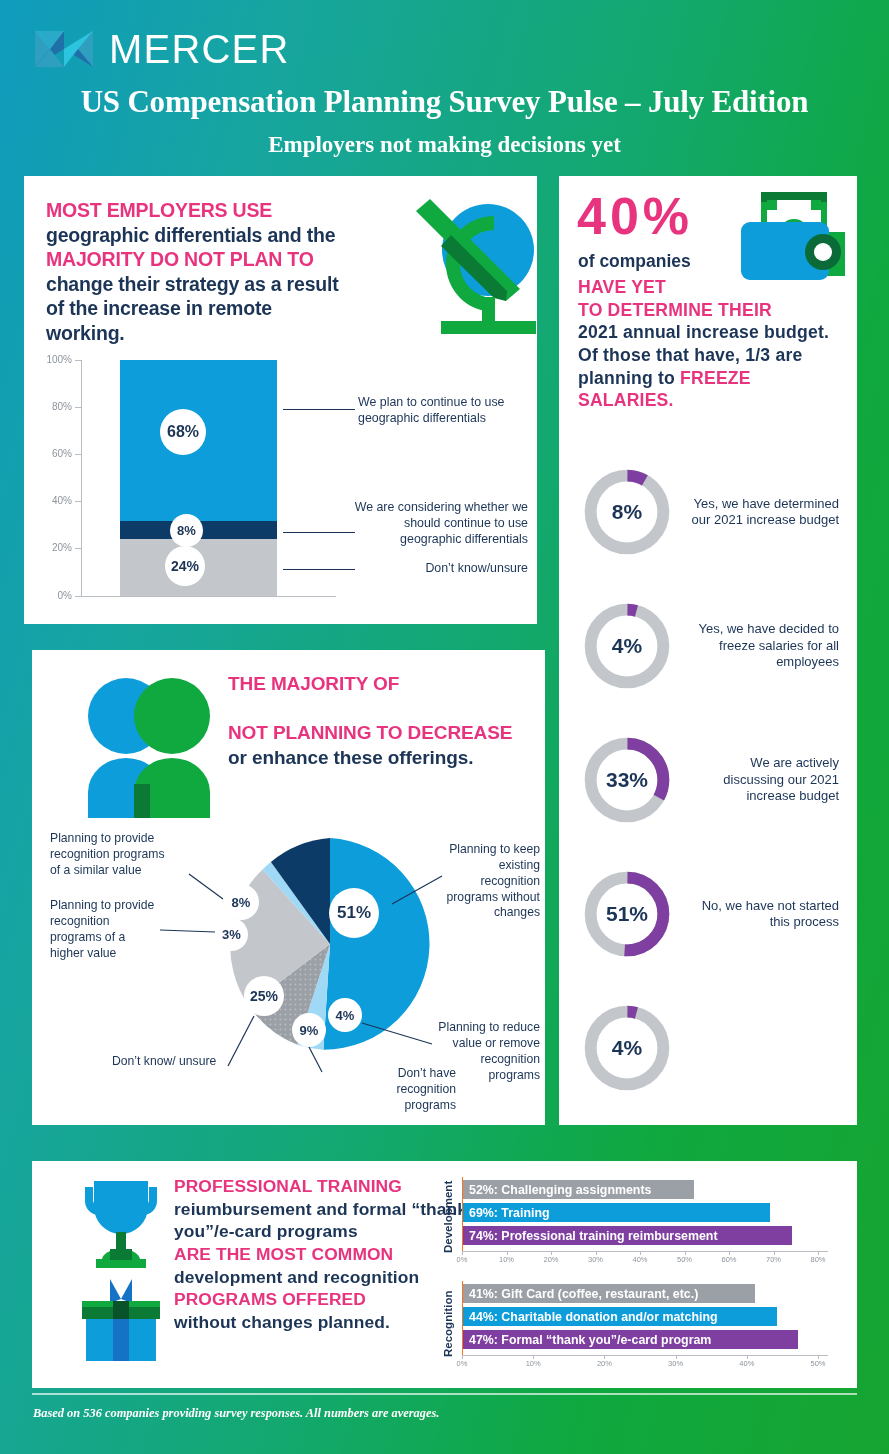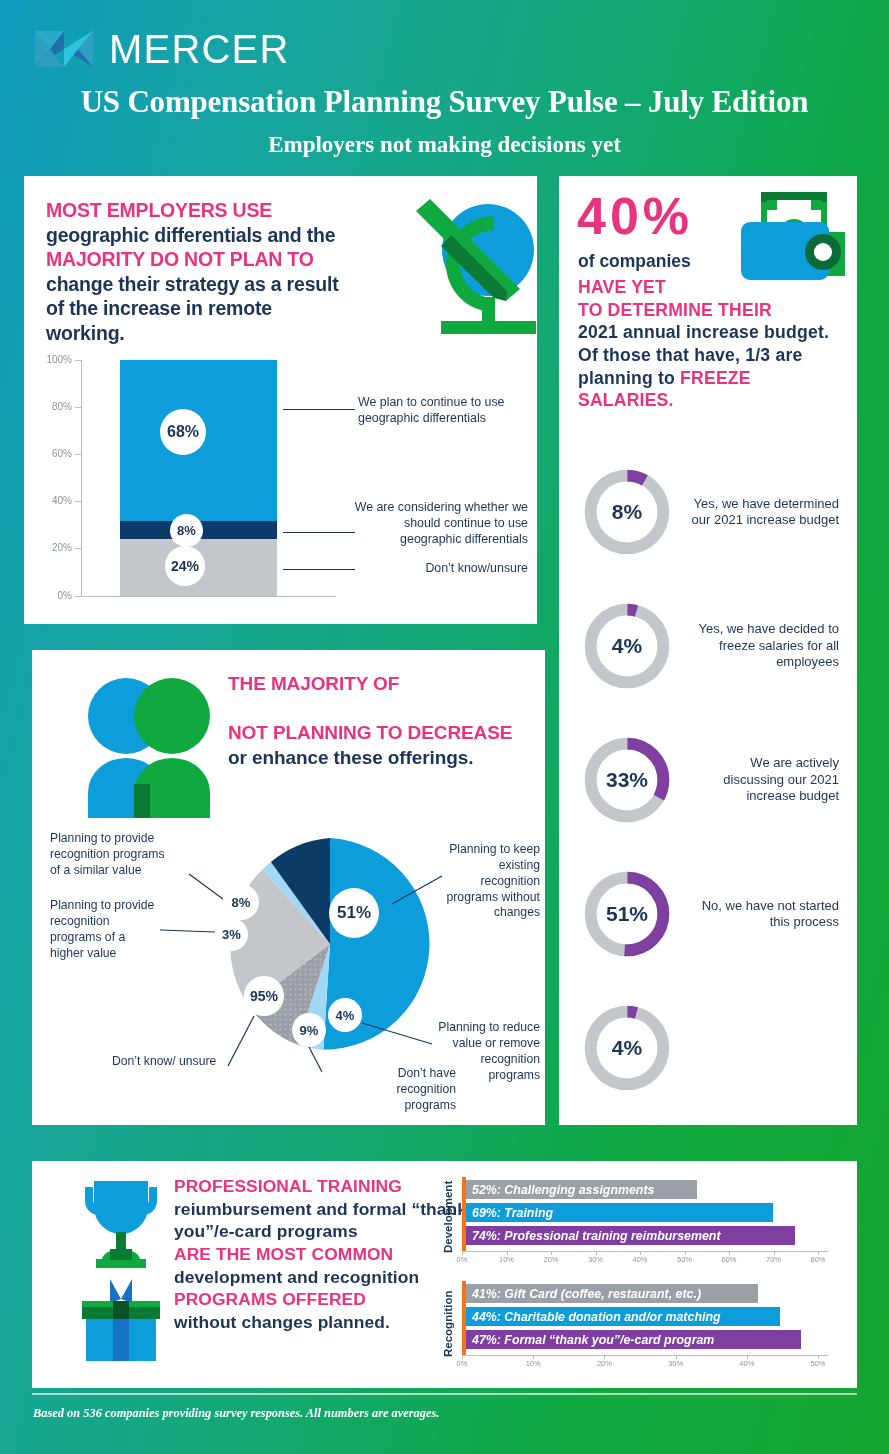--- a/index.html
+++ b/index.html
@@ -94,21 +94,21 @@
   .pie-lbl { position:absolute; color:#1c3557; font-size:12.2px; line-height:1.3; }
 
   
   .trophy { position:absolute; left:48px; top:18px; width:82px; height:90px; }
   .gift   { position:absolute; left:48px; top:116px; width:82px; height:86px; }
   #card-prog .copy { position:absolute; left:142px; top:14px; width:310px;
     font-size:17.4px; font-weight:bold; line-height:1.3; letter-spacing:0.1px; }
   .hbar-block { position:absolute; }
   .hbar-axis-title { position:absolute; color:#1c3557; font-size:11.5px; font-weight:bold;
     writing-mode:vertical-rl; transform:rotate(180deg); }
-  .hbar-plot { position:absolute; border-left:4px solid #f97316;font-style:italic; }
+  .hbar-plot { position:absolute; border-left:1px solid #f97316; }
   .hbar { position:absolute; height:19px; display:flex; align-items:center; }
   .hbar-txt { color:#fff; font-size:12.4px; font-weight:bold; white-space:nowrap;
     padding-left:6px; }
   .hbar-axis { position:absolute; border-top:1px solid #b9bec4; }
   .hbar-tickl { position:absolute; color:#8d949c; font-size:7.5px; top:3px; transform:translateX(-50%); }
   .hbar-tick { position:absolute; top:0; width:1px; height:3px; background:#b9bec4; }
 
   
   .footer-rule { position:absolute; left:32px; top:1393px; width:825px; height:2px; background:rgba(255,255,255,.65); }
   .footer-txt { position:absolute; left:33px; top:1406px; color:#ffffff;
@@ -301,21 +301,21 @@
         <path d="M106 106 L24.7 167.6 A106 106 0 0 1 38.5 31.4 Z" fill="#c3c7cb"></path>
 
         <path d="M106 106 L38.5 31.4 A106 106 0 0 1 46.9 23.9 Z" fill="#9fd9f6"></path>
 
         <path d="M106 106 L46.9 23.9 A106 106 0 0 1 106 0 Z" fill="#0b3b66"></path>
       </svg>
 
       <div class="bubble" style="left:297px; top:62px; width:50px; height:50px; font-size:17px;">51%</div>
       <div class="bubble" style="left:296px; top:172px; width:34px; height:34px; font-size:13px;">4%</div>
       <div class="bubble" style="left:260px; top:187px; width:34px; height:34px; font-size:13px;">9%</div>
-      <div class="bubble" style="left:212px; top:150px; width:40px; height:40px; font-size:14px;">95%</div>
+      <div class="bubble" style="left:212px; top:150px; width:40px; height:40px; font-size:14px;">25%</div>
       <div class="bubble" style="left:183px; top:92px; width:33px; height:33px; font-size:13px;">3%</div>
       <div class="bubble" style="left:191px; top:58px; width:36px; height:36px; font-size:13px;">8%</div>
 
       <svg style="position:absolute;left:0;top:0;width:513px;height:295px;pointer-events:none;">
         <line x1="360" y1="78" x2="410" y2="50" stroke="#1c3557" stroke-width="1.2"></line>
         <line x1="330" y1="197" x2="400" y2="218" stroke="#1c3557" stroke-width="1.2"></line>
         <line x1="277" y1="221" x2="290" y2="246" stroke="#1c3557" stroke-width="1.2"></line>
         <line x1="222" y1="190" x2="196" y2="240" stroke="#1c3557" stroke-width="1.2"></line>
         <line x1="183" y1="106" x2="128" y2="104" stroke="#1c3557" stroke-width="1.2"></line>
         <line x1="191" y1="73" x2="157" y2="48" stroke="#1c3557" stroke-width="1.2"></line>

